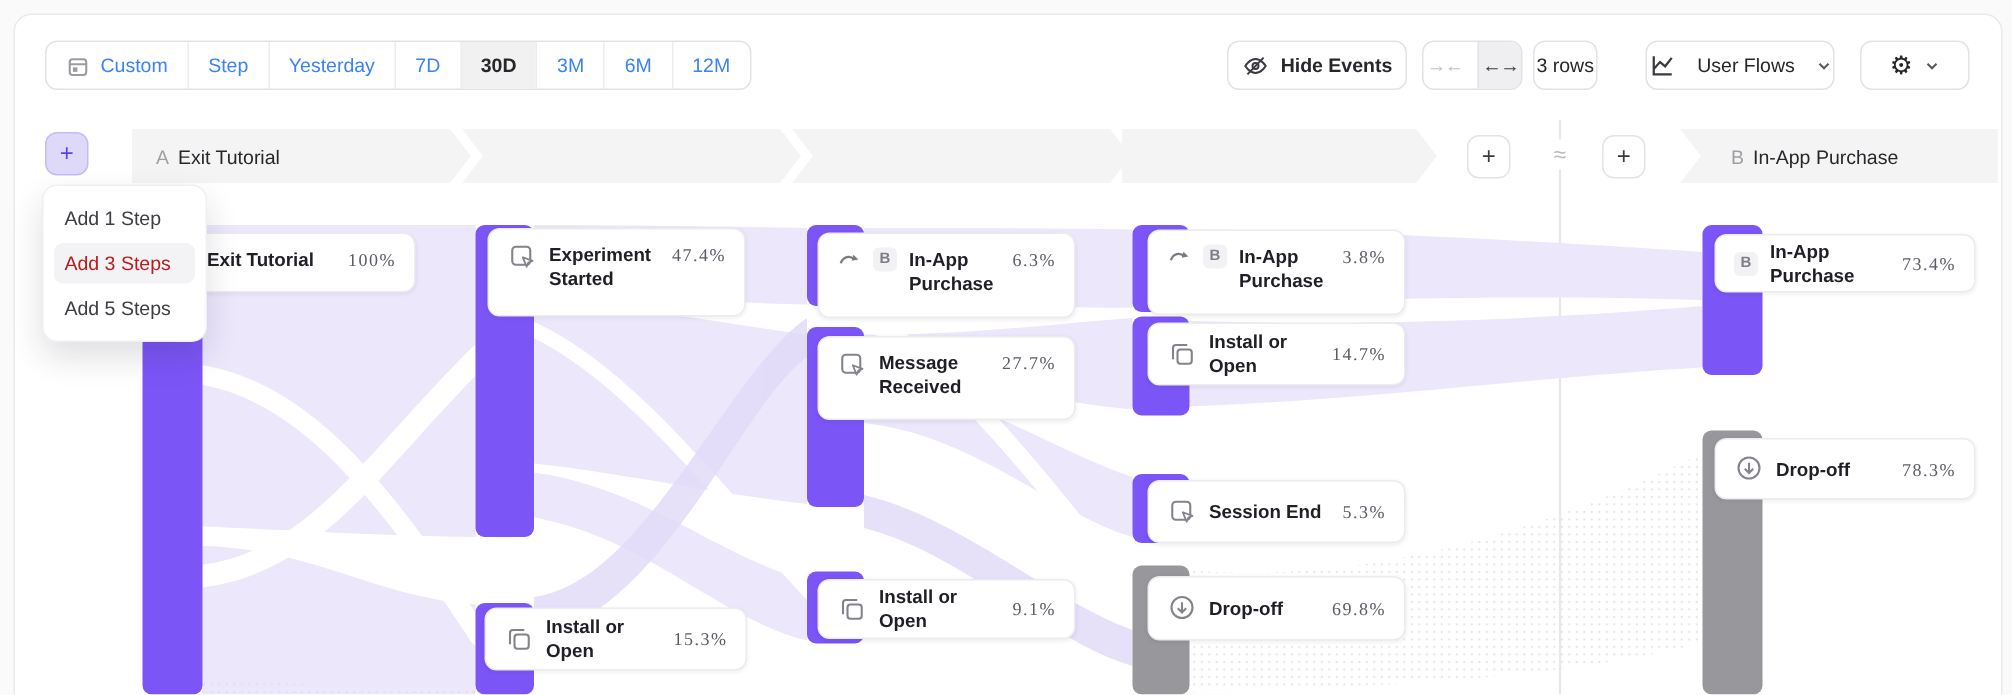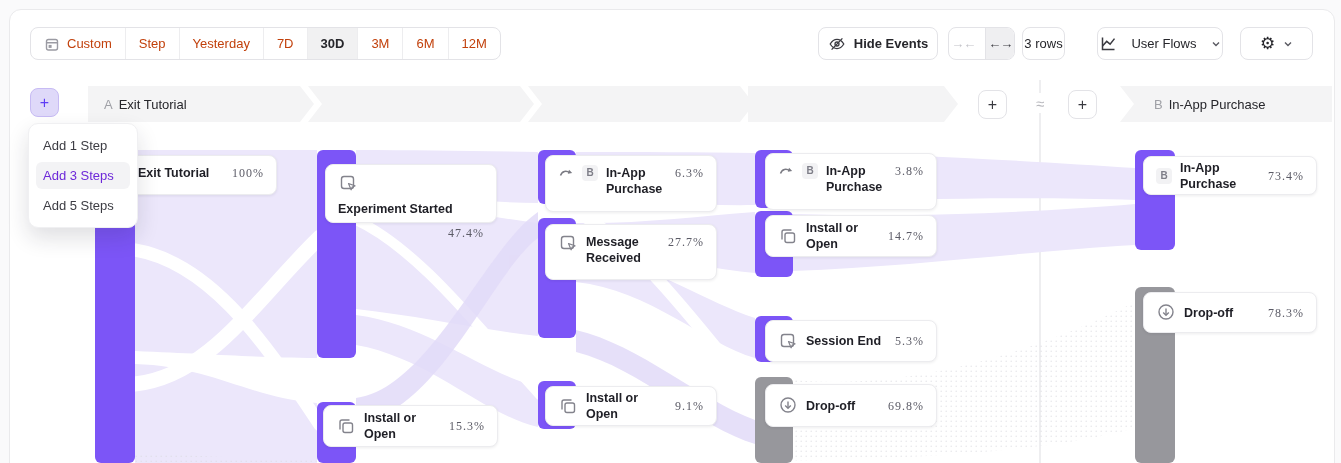--- a/index.html
+++ b/index.html
@@ -7,21 +7,21 @@
     font-family:"Liberation Sans", sans-serif; }
   body { position:relative; }
 
   .panel { position:absolute; left:9px; top:9px; width:1326px; height:500px;
     background:#fff; border:1px solid #EAEAEC; border-radius:12px; z-index:1; }
 
   
   .date-group { position:absolute; left:30px; top:27px; height:33px; display:flex;
     border:1px solid #E3E3E7; border-radius:8px; background:#fff; z-index:6; overflow:hidden; }
   .date-item { display:flex; align-items:center; justify-content:center; gap:7px;
-    padding:0 13px; font-size:13px; color:#c2410c; cursor:pointer; white-space:nowrap;
+    padding:0 13px; font-size:13px; color:#3b82f6; cursor:pointer; white-space:nowrap;
     border-left:1px solid #EDEDEF; }
   .date-item:first-child { border-left:none; }
   .date-item.active { background:#F1F1F2; color:#26262B; font-weight:700; }
 
   .tb-btn { position:absolute; top:27px; height:33px; display:flex; align-items:center;
     justify-content:center; gap:8px; border:1px solid #E3E3E7; border-radius:8px;
     background:#fff; font-size:13px; color:#26262B; z-index:6; cursor:pointer; }
   .arrow-group { padding:0; overflow:hidden; }
   .arrow-cell { height:100%; width:33px; display:flex; align-items:center; justify-content:center;
     font-size:13px; letter-spacing:-1px; }
@@ -59,21 +59,21 @@
   .nc-title { flex:1 1 auto; font-size:12.5px; font-weight:700; color:#1F1F26; line-height:16px; }
   .nc-value { flex:0 0 auto; margin-left:auto; font-family:Liberation Serif, serif;
     font-size:12px; color:#5B5B66; letter-spacing:1px; line-height:16px; }
 
   
   .menu { position:absolute; left:28px; top:123px; width:110px; z-index:10; background:#fff;
     border:1px solid #F0F0F2; border-radius:10px; padding:8px 0;
     box-shadow:0 10px 22px rgba(30,30,50,.14); display:flex; flex-direction:column; gap:3px; }
   .menu-item { font-size:13px; color:#3C3C43; padding:6px 14px; cursor:pointer; white-space:nowrap; }
   .menu-item.active { margin:0 7px; padding:6px 7px; background:#F3F3F5; border-radius:6px;
-    color:#6d28d9; }
+    color:#b91c1c; }
 
   svg.icon { display:block; }
 </style>
 </head>
 <body>
 
 <div class="panel"></div>
 
 <svg id="flow-svg" width="1341" height="463" viewBox="0 0 1341 463">
   <defs>
@@ -190,21 +190,21 @@
   <svg class="icon" width="10" height="10" viewBox="0 0 10 10">
     <path d="M2 3.5l3 3 3-3" fill="none" stroke="#5A5A62" stroke-width="1.4"></path>
   </svg>
 </div>
 
 <div class="node-card" style="left:125px; top:155px; width:152px; height:40px;">
   <span class="nc-title">Exit Tutorial</span>
   <span class="nc-value">100%</span>
 </div>
 
-<div class="node-card" style="left:325px; top:164px; width:172px; height:59px;flex-direction:column;">
+<div class="node-card" style="left:325px; top:152px; width:172px; height:59px;">
   <span class="nc-icon">
     <svg class="icon" width="20" height="20" viewBox="0 0 20 20">
         <rect x="3.5" y="3.5" width="12" height="12" rx="2.5" fill="none" stroke="#83838C" stroke-width="1.4"></rect>
         <path d="M10.5 10.5l6.5 2.4-2.8 1.1-1.1 2.8z" fill="#fff" stroke="#83838C" stroke-width="1.2" stroke-linejoin="round"></path>
       </svg>
   </span>
   <span class="nc-title">Experiment Started</span>
   <span class="nc-value">47.4%</span>
 </div>
 

